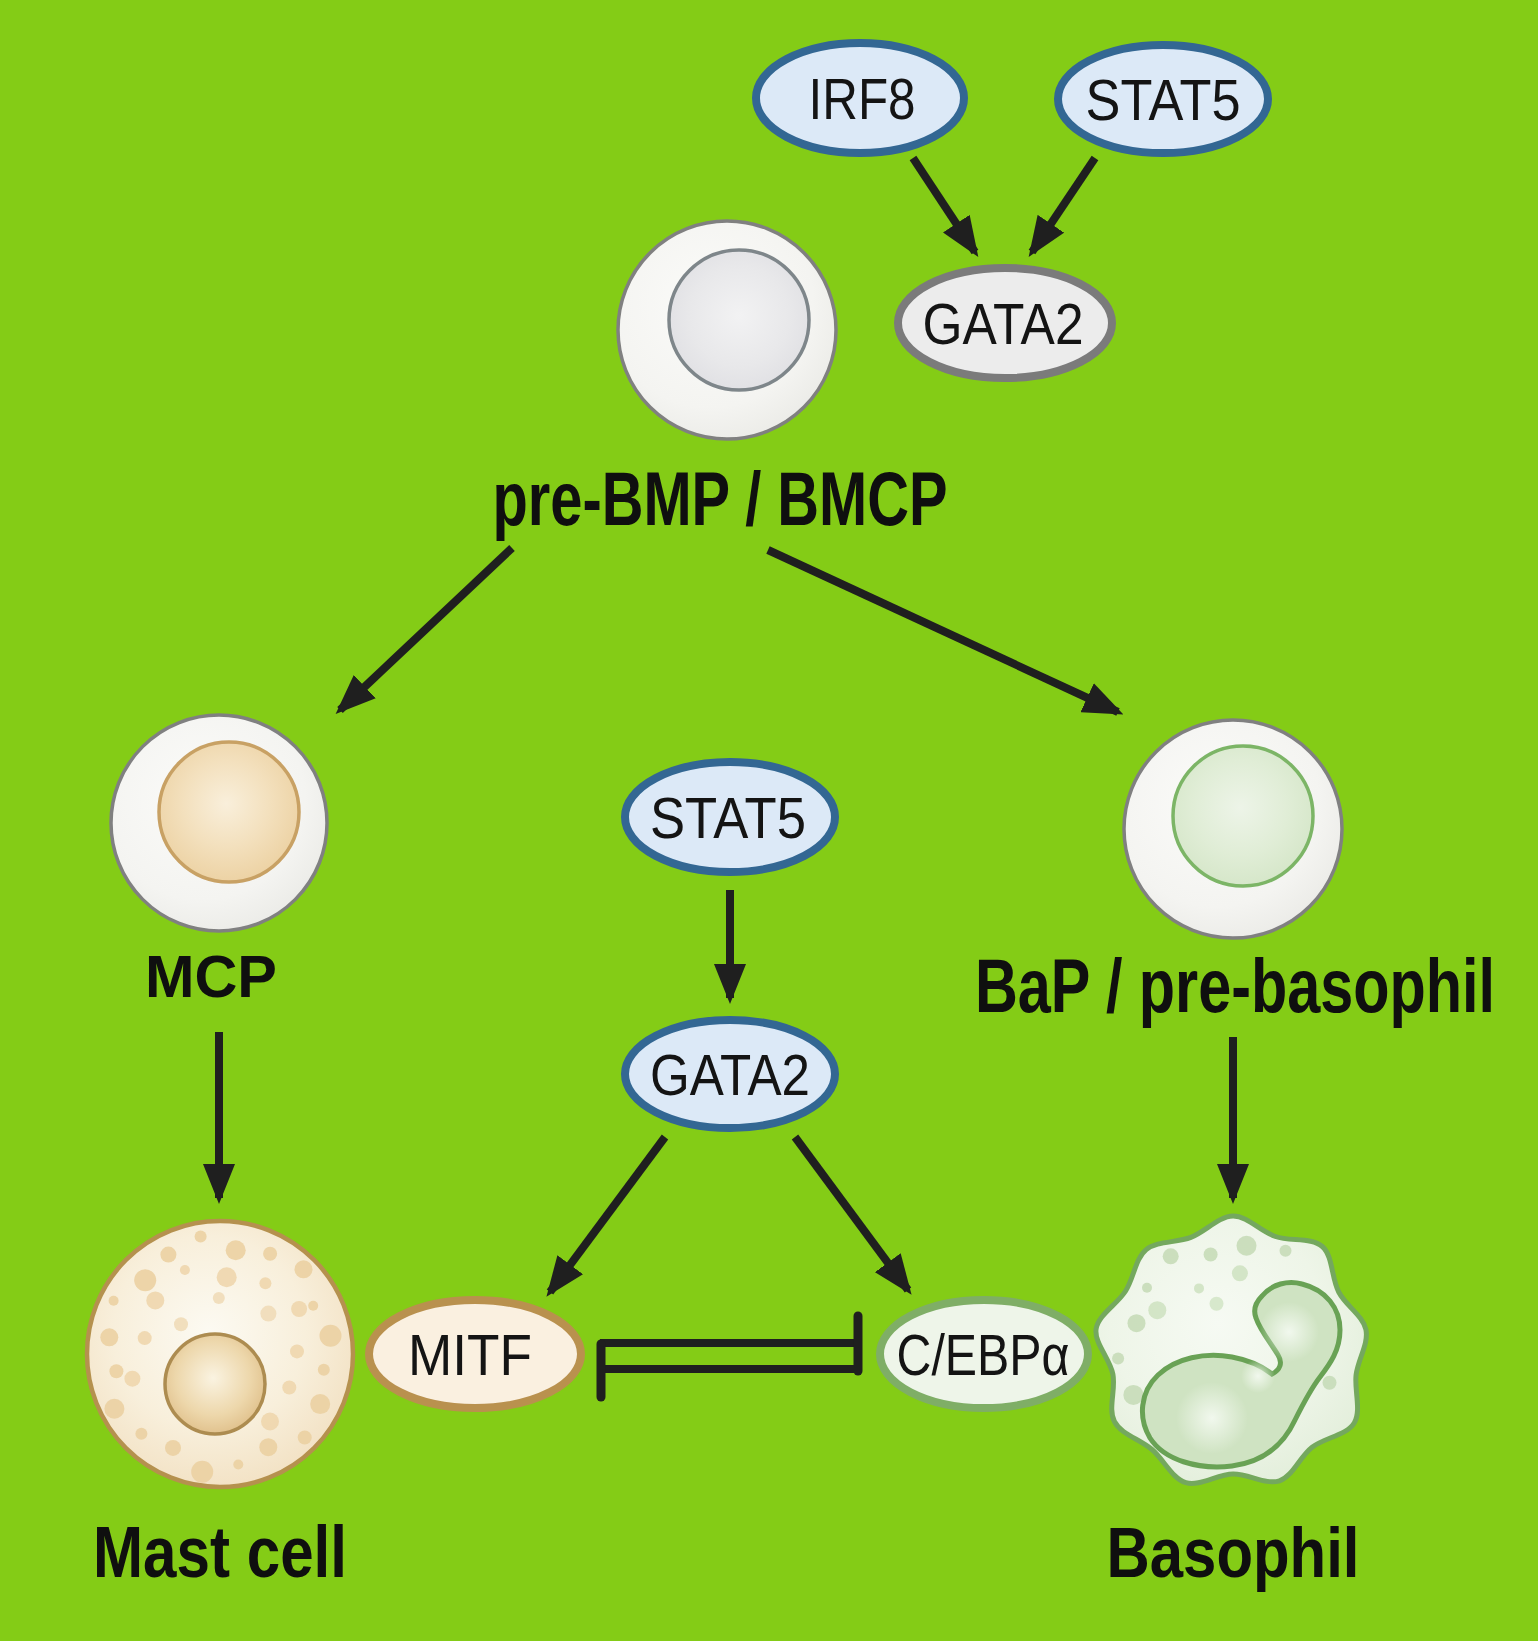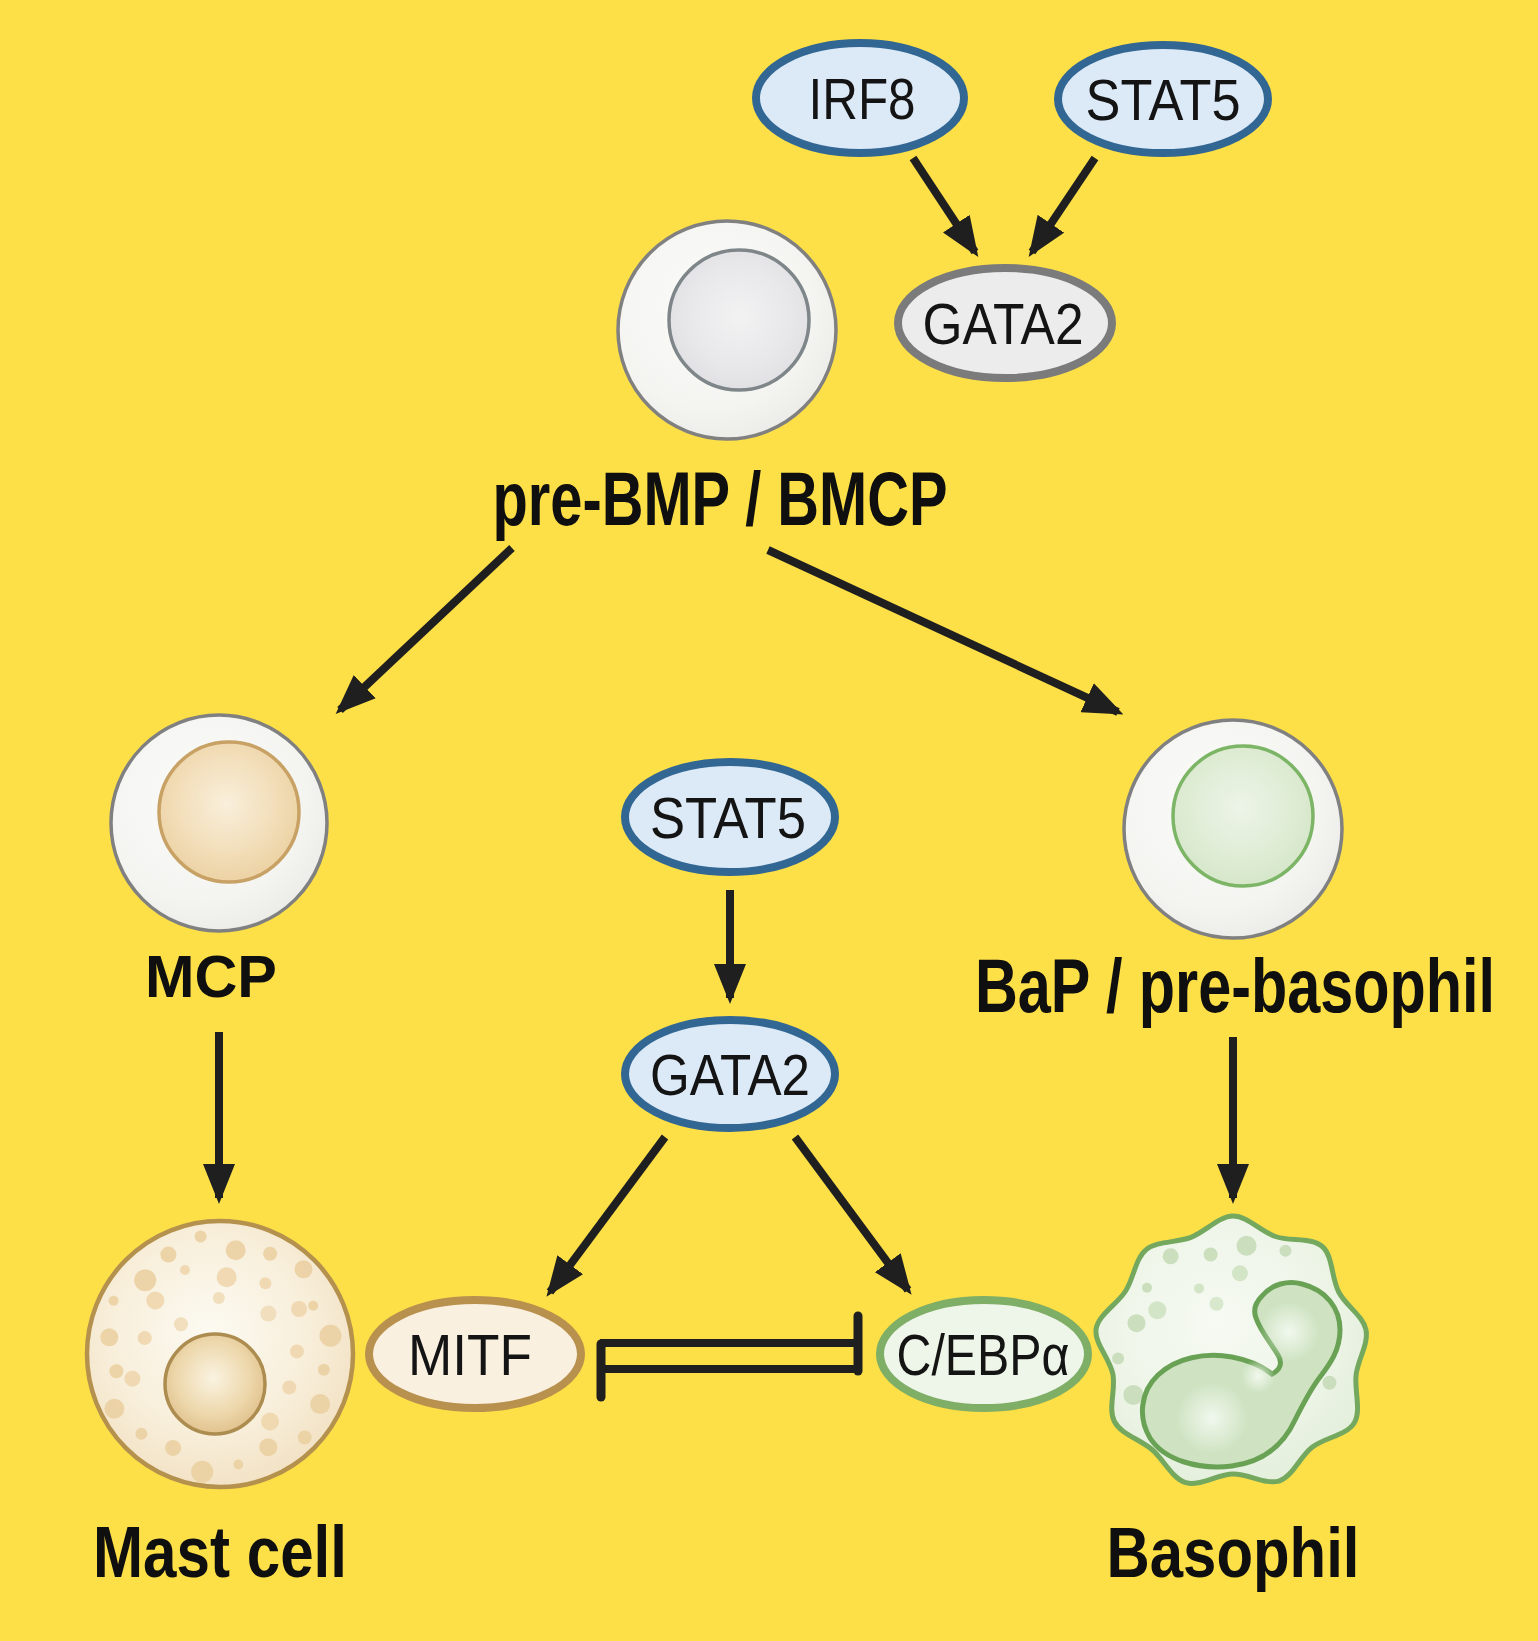--- a/index.html
+++ b/index.html
@@ -1,16 +1,16 @@
 <!DOCTYPE html>
 <html><head>
 <meta charset="utf-8">
 <style>
   html,body{margin:0;padding:0;background:#ffffff;}
-  .canvas{position:relative;width:1538px;height:1641px;background:#fde047;
+  .canvas{position:relative;width:1538px;height:1641px;background:#84cc16;
           font-family:"Liberation Sans",sans-serif;overflow:hidden;}
   svg{display:block;}
   text{font-family:"Liberation Sans",sans-serif;fill:#141414;}
   .node-text{font-size:58px;}
   .cell-label{font-weight:bold;fill:#0f0f0f;}
   .arrow-line{fill:none;stroke-width:8;stroke-linecap:butt;}
   .tbar-line{fill:none;stroke-width:8;}
   .tbar-cap{stroke-width:9;stroke-linecap:round;}
   .cell-outline{stroke-width:3.5;}
 </style>

